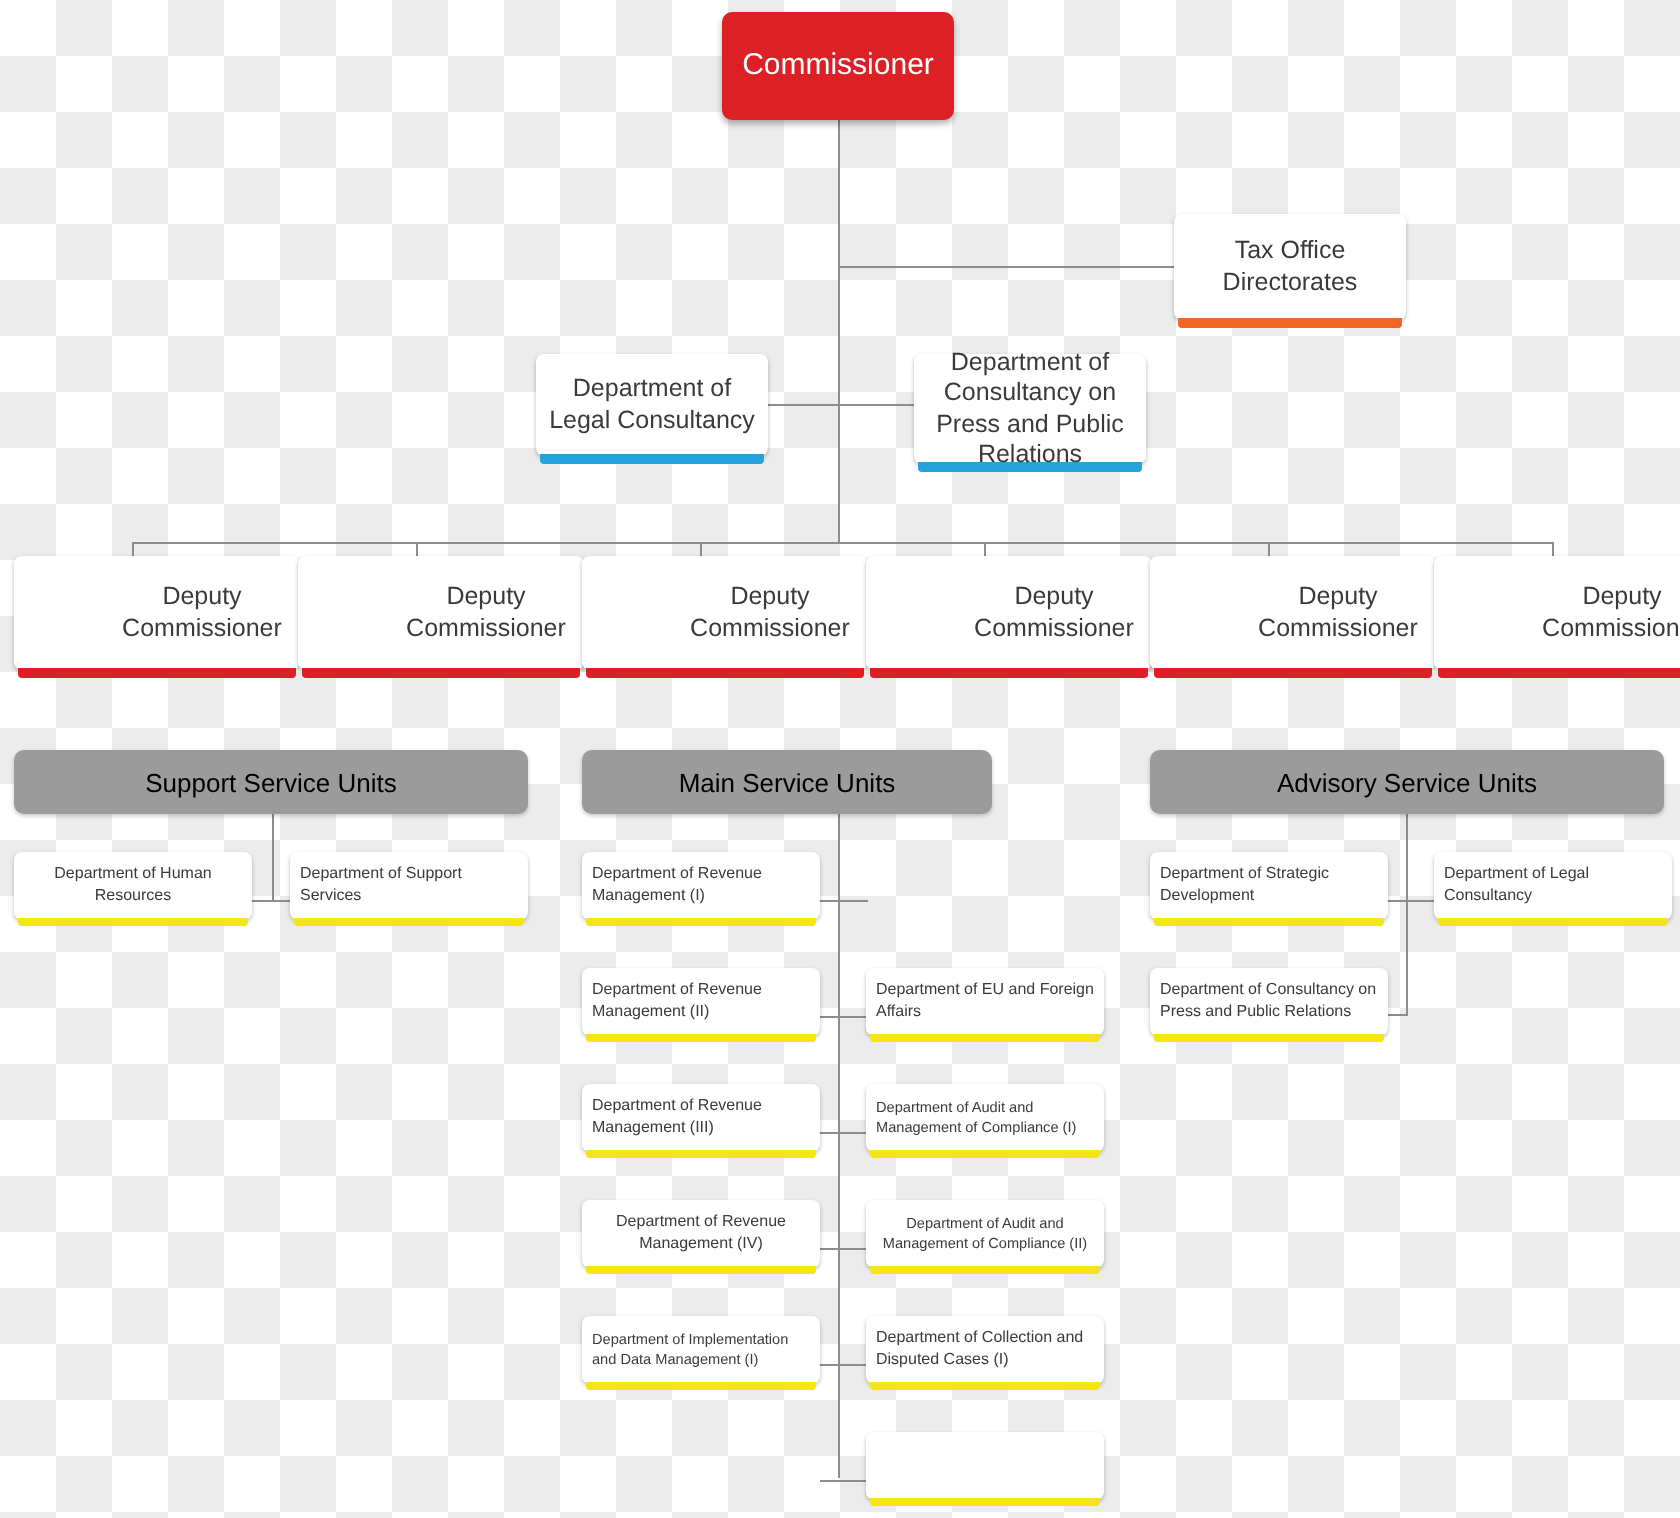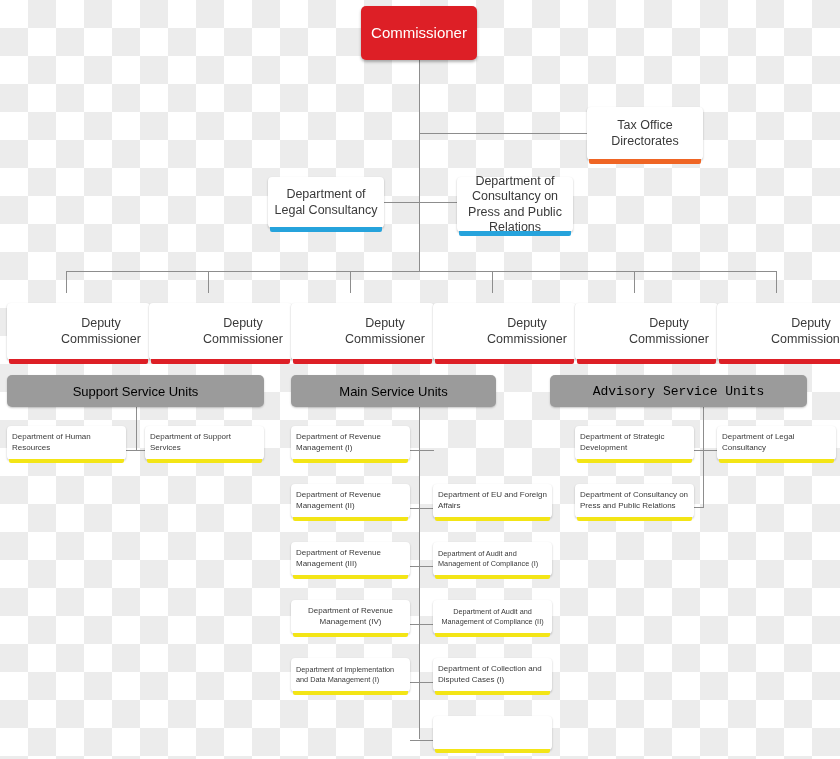--- a/index.html
+++ b/index.html
@@ -66,21 +66,21 @@
   }
 
   
   .tier2 { font-size: 12.5px; }
   #tax-office        { left: 587px; top: 107px; width: 116px; height: 53px; }
   #dept-legal-top    { left: 268px; top: 177px; width: 116px; height: 51px; }
   #dept-press-top    { left: 457px; top: 177px; width: 116px; height: 55px; }
 
   
   .deputy {
-    top: 303px; width: 143px; height: 57px;
+    top: 278px; width: 143px; height: 57px;
     font-size: 12.5px;
     padding-left: 45px;
   }
 
   
   .section-bar {
     position: absolute;
     box-sizing: border-box;
     background: #9b9b9b;
     border-radius: 5px;
@@ -88,21 +88,21 @@
     font-size: 13px;
     display: flex;
     align-items: center;
     justify-content: center;
     box-shadow: 0 1px 2px rgba(0,0,0,0.22);
     height: 32px;
     top: 375px;
   }
   #bar-support  { left: 7px;   width: 257px; }
   #bar-main     { left: 291px; width: 205px; text-align: right; }
-  #bar-advisory { left: 550px; width: 257px; font-family: Liberation Mono, monospace; }
+  #bar-advisory { left: 575px; width: 257px; }
 
   
   .dept {
     position: absolute;
     box-sizing: border-box;
     background: #ffffff;
     border-radius: 4px;
     box-shadow: 0 1px 2px rgba(0,0,0,0.26);
     width: 119px;
     height: 34px;
@@ -117,21 +117,21 @@
   .dept .label { padding: 0 5px; position: relative; z-index: 2; }
   .dept .accent {
     position: absolute;
     left: 2px; right: 2px; bottom: -3px;
     height: 4px;
     border-radius: 0 0 2px 2px;
   }
   .dept.small { font-size: 7.3px; }
 
   
-  .col-a { left: 7px; }
+  .col-a { left: 7px; text-align: center; }
   .col-b { left: 145px; }
   .col-c { left: 291px; }
   .col-d { left: 433px; }
   .col-e { left: 575px; }
   .col-f { left: 717px; }
 
   
   .r1 { top: 426px; }
   .r2 { top: 484px; }
   .r3 { top: 542px; }

